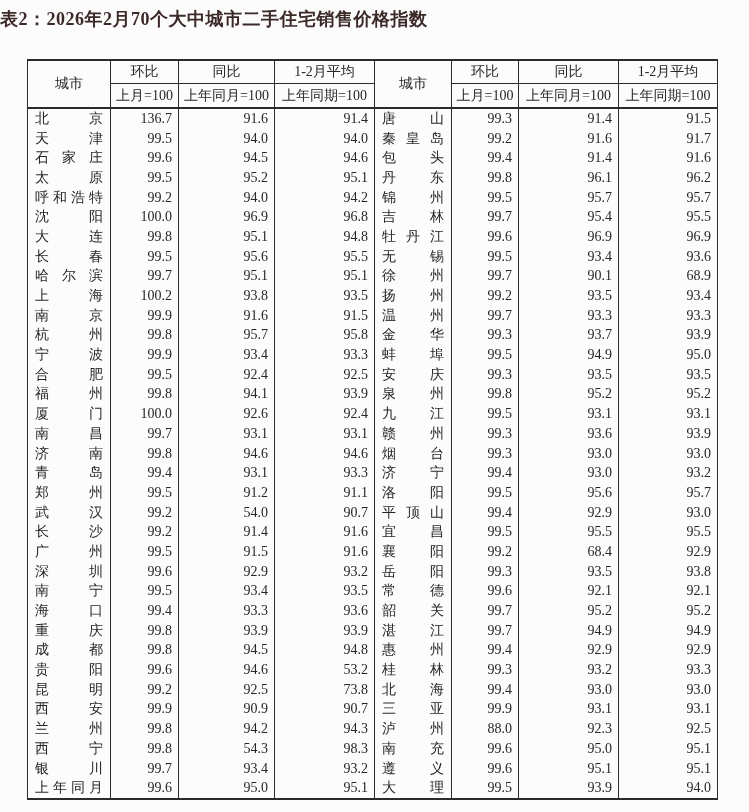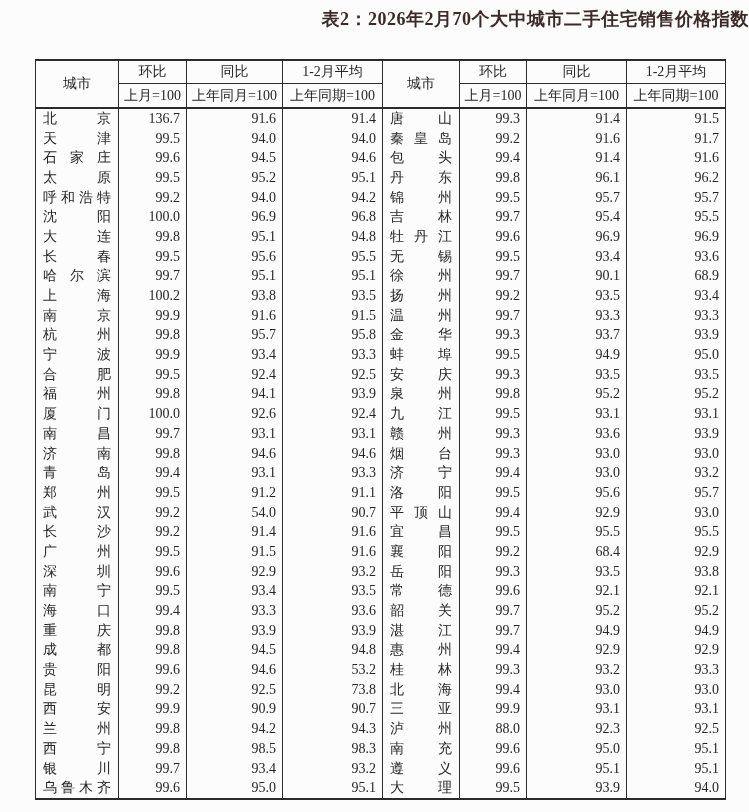--- a/index.html
+++ b/index.html
@@ -7,32 +7,32 @@
     width:749px;height:812px;
     background:#fbfbfb;
     font-family:"Liberation Serif","DejaVu Serif",serif;
     -webkit-font-smoothing:antialiased;
   }
   .page{
     position:relative;width:749px;height:812px;background:#fcfcfc;overflow:hidden;
   }
   .title{
     padding-top:6px;
-    text-align:right;
+    text-align:left;
     font-size:18px;
     font-weight:bold;
     color:#3c2a28;
     letter-spacing:0.5px;
     line-height:26px;
   }
   table.idx{
     border-collapse:collapse;
     table-layout:fixed;
     width:690px;
-    margin:27px 0 0 35px;
+    margin:27px 0 0 27px;
     border-top:2px solid #2b2b2b;
     border-bottom:2px solid #2b2b2b;
     border-left:1px solid #2b2b2b;
     border-right:1px solid #2b2b2b;
     color:#262626;
   }
   table.idx thead th{
     border:1px solid #2b2b2b;
     font-weight:normal;
     font-size:14px;
@@ -419,39 +419,39 @@
           <td class="num">94.2</td>
           <td class="num">94.3</td>
           <td class="city"><span class="jc">泸州</span></td>
           <td class="num">88.0</td>
           <td class="num">92.3</td>
           <td class="num">92.5</td>
         </tr>
         <tr>
           <td class="city"><span class="jc">西宁</span></td>
           <td class="num">99.8</td>
-          <td class="num">98.5</td>
+          <td class="num">54.3</td>
           <td class="num">98.3</td>
           <td class="city"><span class="jc">南充</span></td>
           <td class="num">99.6</td>
           <td class="num">95.0</td>
           <td class="num">95.1</td>
         </tr>
         <tr>
           <td class="city"><span class="jc">银川</span></td>
           <td class="num">99.7</td>
           <td class="num">93.4</td>
           <td class="num">93.2</td>
           <td class="city"><span class="jc">遵义</span></td>
           <td class="num">99.6</td>
           <td class="num">95.1</td>
           <td class="num">95.1</td>
         </tr>
         <tr>
-          <td class="city"><span class="jc">乌鲁木齐</span></td>
+          <td class="city"><span class="jc">上年同月</span></td>
           <td class="num">99.6</td>
           <td class="num">95.0</td>
           <td class="num">95.1</td>
           <td class="city"><span class="jc">大理</span></td>
           <td class="num">99.5</td>
           <td class="num">93.9</td>
           <td class="num">94.0</td>
         </tr>
       </tbody>
   </table>

